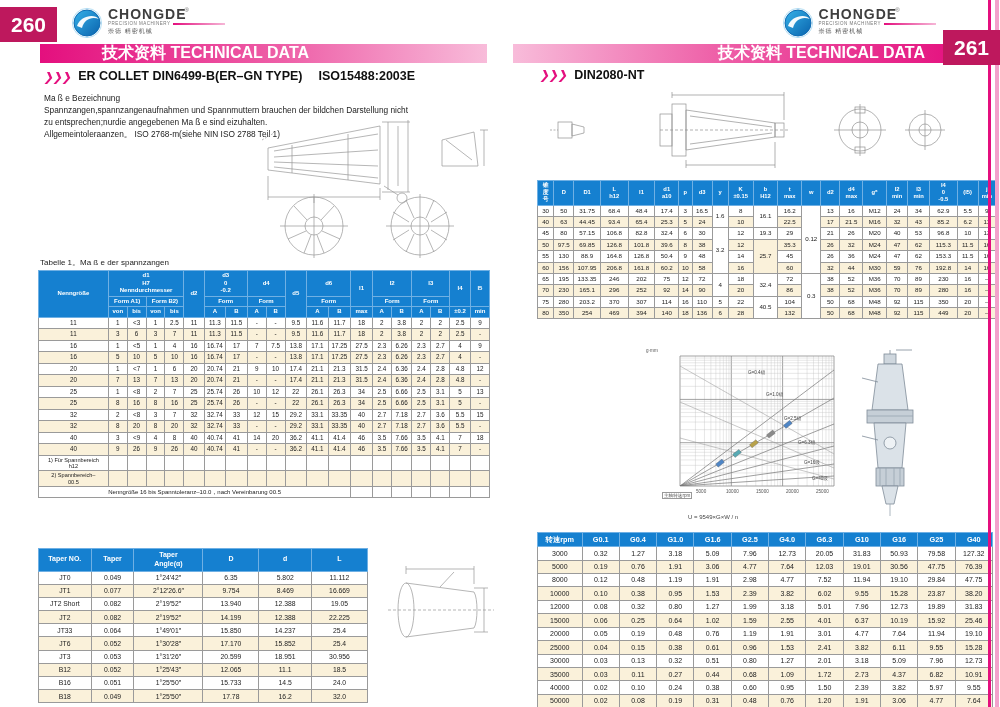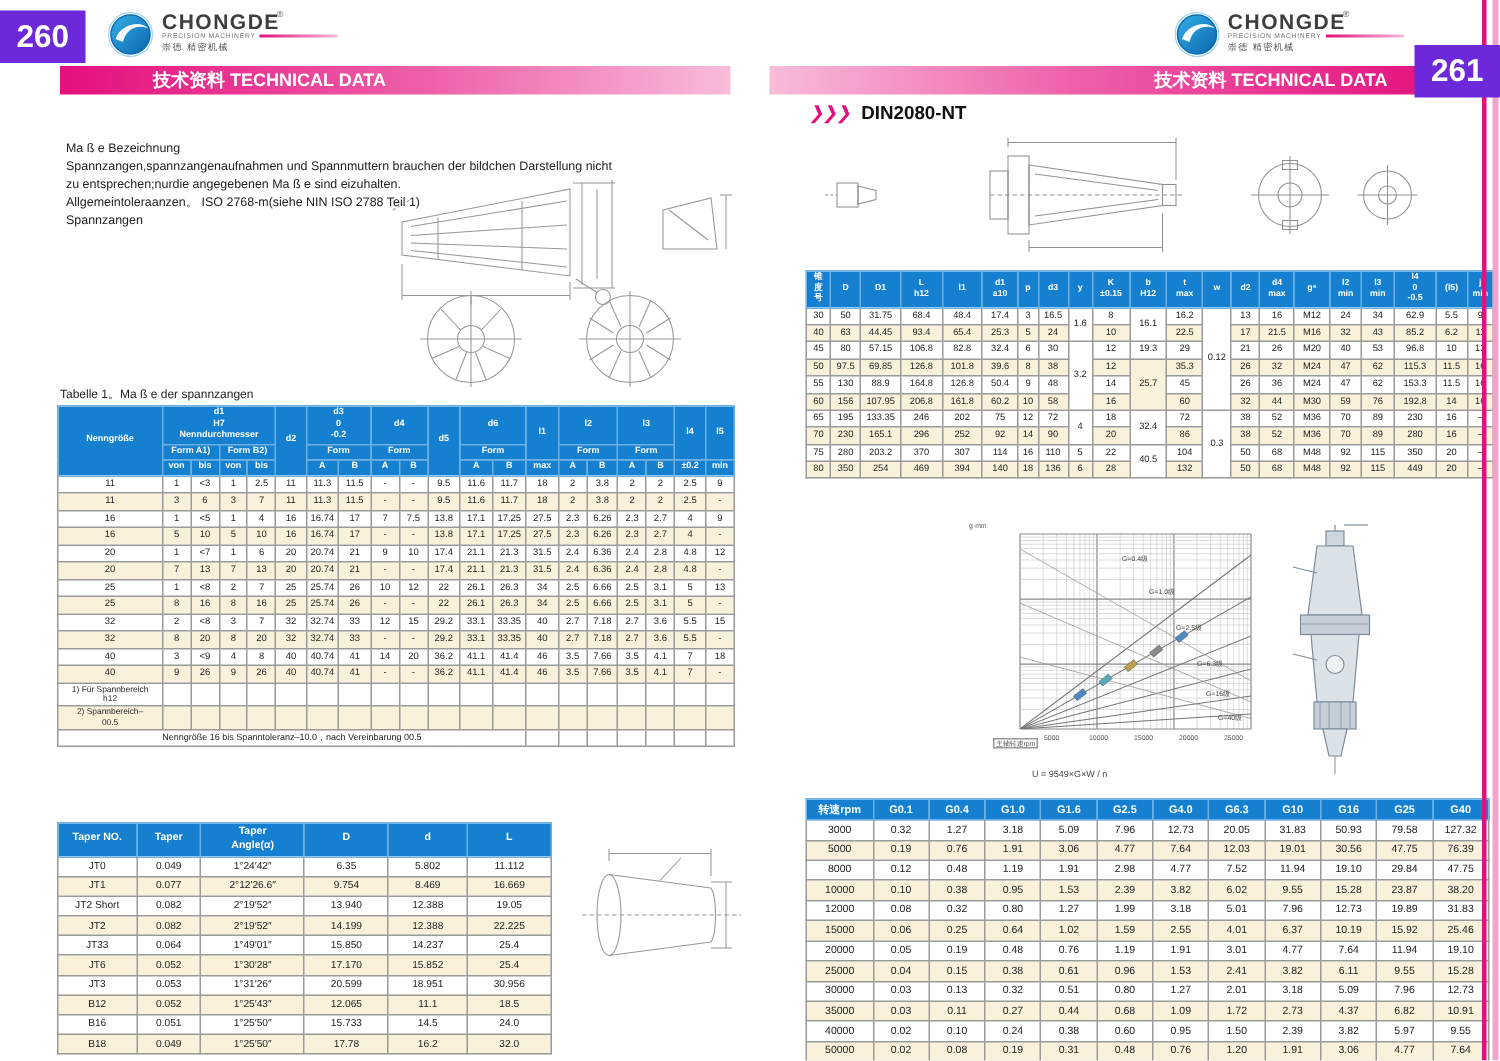--- a/index.html
+++ b/index.html
@@ -1,24 +1,24 @@
 <!DOCTYPE html>
 <html><head>
 <meta charset="utf-8">
 <style>
   html,body{margin:0;padding:0;background:#fff;}
   .page{position:relative;width:1000px;height:707px;background:#fff;overflow:hidden;
         font-family:"Liberation Sans","DejaVu Sans",sans-serif;color:#222;}
   
-  .pageno{position:absolute;background:#6d28d9;color:#fff;font-size:21px;font-weight:bold;
+  .pageno{position:absolute;background:#be185d;color:#fff;font-size:21px;font-weight:bold;
           display:flex;align-items:center;justify-content:center;z-index:5;}
   #block260{left:0;top:7px;width:57px;height:35px;}
   #block261{right:0;top:7px;width:57px;height:35px;margin-top:23px;}
   .bar{position:absolute;top:44px;height:19px;display:flex;align-items:center;
-       color:#fff;font-weight:bold;font-size:12px;z-index:2;}
+       color:#fff;font-weight:bold;font-size:16px;z-index:2;}
   #barL{left:40px;width:447px;background:linear-gradient(90deg,#e40f7e 0%,#ee60a8 55%,#f8bcda 100%);padding-left:62px;box-sizing:border-box;}
   #barR{left:513px;width:452px;background:linear-gradient(270deg,#e40f7e 0%,#ee60a8 55%,#f8bcda 100%);justify-content:flex-end;padding-right:40px;box-sizing:border-box;}
   .edge{position:absolute;top:0;height:707px;z-index:1;}
   #es1{right:9px;width:3px;background:#e40f7e;}
   #es2{right:1px;width:4px;background:#f3a2cc;}
   
   .logo{position:absolute;display:flex;align-items:flex-start;gap:4px;z-index:4;}
   #logoL{left:72px;top:5px;}
   #logoR{right:64px;top:5px;}
   .logo-text{padding-top:2px;}
@@ -114,27 +114,30 @@
     </div>
   </div>
 
   <div class="bar" id="barL">
       <span>技术资料 TECHNICAL DATA</span>
     </div>
   <div class="bar" id="barR">
       <span>技术资料 TECHNICAL DATA</span>
     </div>
 
+  <div class="sec" style="left:44px;top:68px;">
+    <span class="chev"></span>
+    <span>ER COLLET DIN6499-B(ER–GN TYPE)　 ISO15488:2003E</span>
+  </div>
 
   <div class="para" style="left:44px;top:92px;">
     <div>Ma ß e Bezeichnung</div>
     <div>Spannzangen,spannzangenaufnahmen und Spannmuttern brauchen der bildchen Darstellung nicht</div>
     <div>zu entsprechen;nurdie angegebenen Ma ß e sind eizuhalten.</div>
     <div>Allgemeintoleraanzen。 ISO 2768-m(siehe NIN ISO 2788 Teil 1)</div>
-    <div>Spannzangen</div>
   </div>
 
   <div class="draw" style="left:252px;top:110px;">
     <svg width="250" height="96" viewBox="0 0 250 96" fill="none" stroke="#979797" stroke-width="0.7">
       <polygon points="16,38 128,16 128,74 16,60"></polygon>
       <line x1="22" y1="41" x2="126" y2="24"></line>
         <line x1="22" y1="47" x2="126" y2="40"></line>
       <line x1="22" y1="52" x2="126" y2="56"></line>
         <line x1="22" y1="57" x2="126" y2="68"></line>
       <line x1="40" y1="35" x2="40" y2="63"></line>

